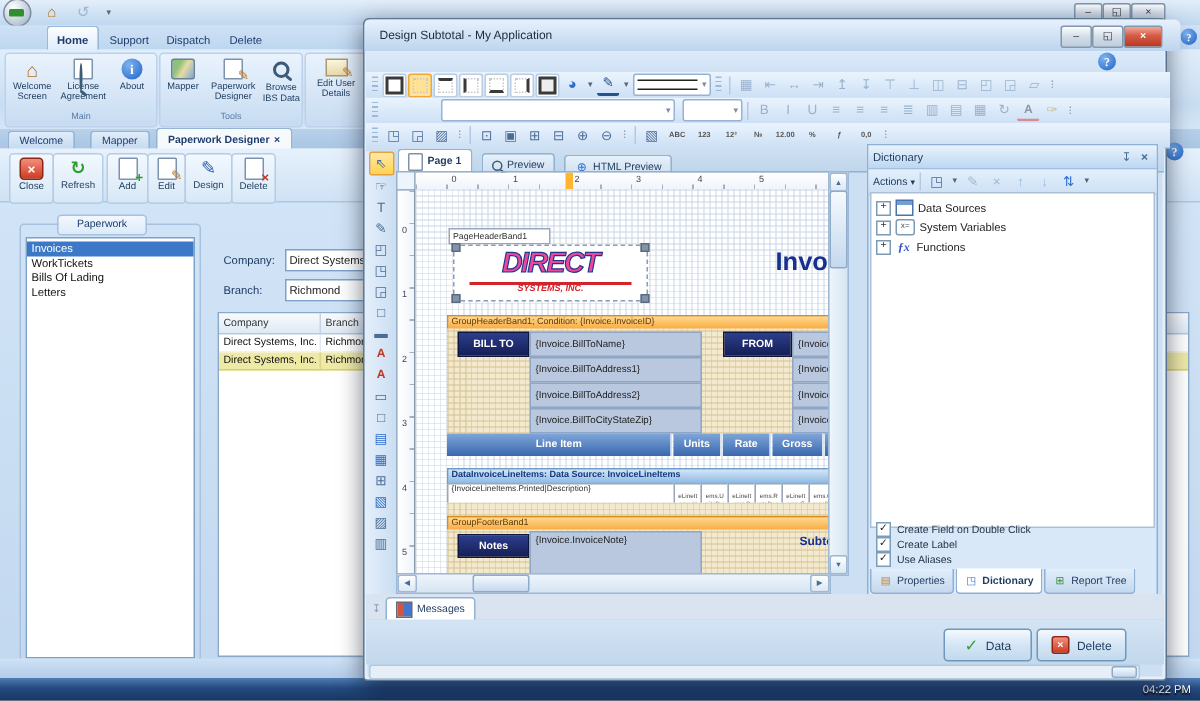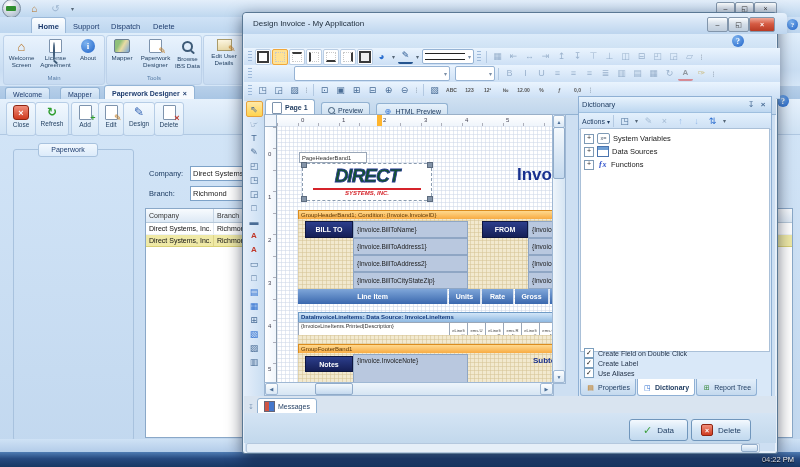--- a/index.html
+++ b/index.html
@@ -253,20 +253,26 @@
           <span class="pov" style="color:#c0392b;font-weight:bold">×</span>
         </span>
       <span>Delete</span>
     </div>
 
     <div class="a" style="left:13px;top:149px;width:119px;height:290px;border:1px solid #a8c2de;border-radius:3px"></div>
     <div class="a" style="left:38px;top:143px;width:58px;height:12px;background:linear-gradient(#f2f8fe,#dcebfa);
                 border:1px solid #a8c2de;border-radius:3px;text-align:center;font-size:7px;color:#1e3c6e;line-height:11px">
       <span>Paperwork</span>
     </div>
+    <div class="a" style="left:17px;top:158px;width:111px;height:277px;background:#fff;border:1px solid #7da2c8;padding-top:2px">
+      <div class="lst on">Invoices</div>
+      <div class="lst">WorkTickets</div>
+      <div class="lst">Bills Of Lading</div>
+      <div class="lst">Letters</div>
+    </div>
 
     <div class="a" style="left:149px;top:169px;font-size:7.5px;color:#17365d"><span>Company:</span></div>
     <div class="a fx" style="left:190px;top:166px;width:160px;height:13px;background:#fff;border:1px solid #7da2c8;font-size:7.5px;color:#222;padding-left:2px;overflow:hidden;white-space:nowrap">
       <span>Direct Systems, Inc.</span>
       </div>
     <div class="a" style="left:149px;top:189px;font-size:7.5px;color:#17365d"><span>Branch:</span></div>
     <div class="a fx" style="left:190px;top:186px;width:160px;height:13px;background:#fff;border:1px solid #7da2c8;font-size:7.5px;color:#222;padding-left:2px">
       <span>Richmond</span>
       </div>
 
@@ -292,21 +298,21 @@
   </div>
 
   <div class="a fx" style="left:0;top:452px;width:800px;height:15px;background:linear-gradient(#4f7cb4,#26497f 45%,#173864);justify-content:flex-end">
     <span style="font-size:7.5px;color:#fff;padding-right:6px;text-shadow:0 1px 1px #000">04:22 PM</span>
   </div>
 
   <div class="a" style="left:242px;top:12px;width:534px;height:440px;background:#cddff2;border:1px solid #5a7894;
               border-radius:4px 4px 3px 3px;box-shadow:0 5px 16px rgba(0,10,30,.55), inset 0 0 0 2px rgba(255,255,255,.5)">
 
     <div class="a fx" style="left:0;top:0;width:534px;height:21px;background:linear-gradient(#e7f1fc,#bdd5ee);border-radius:4px 4px 0 0;padding-left:10px">
-      <span style="font-size:8px;color:#1c2b3a">Design Invoice - My Application</span>
+      <span style="font-size:8px;color:#1c2b3a">Design Subtotal - My Application</span>
     </div>
     <div class="wbtn" style="left:464px;top:4px;width:19px;height:13px">
         <span>–</span>
       </div>
     <div class="wbtn" style="left:485px;top:4px;width:19px;height:13px">
         <span>◱</span>
       </div>
     <div class="wbtn cls" style="left:506px;top:4px;width:24px;height:13px">
         <span>×</span>
       </div>
@@ -490,21 +496,21 @@
       <span class="rnum" style="left:3px;top:239px">5</span>
     </div>
 
     <div class="a wgrid" style="left:33px;top:113px;width:276px;height:257px;overflow:hidden;border-left:1px solid #8899aa">
 
       <div class="a fx" style="left:22px;top:26px;width:64px;height:9px;background:#fff;border:1px solid #9aa7b8;font-size:5.8px;color:#333;padding-left:2px">
         <span>PageHeaderBand1</span>
         </div>
 
       <div class="a" style="left:25px;top:37px;width:128px;height:36px;background:#fff;border:1px dashed #8b9cb0;text-align:center">
-        <span style="display:block;font-style:italic;font-weight:bold;font-size:19px;letter-spacing:-1px;color:#14532d;
+        <span style="display:block;font-style:italic;font-weight:bold;font-size:19px;letter-spacing:-1px;color:#ec4899;
                      -webkit-text-stroke:0.8px #23368f;line-height:24px">DIRECT</span>
         <span style="display:block;font-size:6px;font-weight:bold;font-style:italic;color:#d5232a;
                      border-top:2px solid #d5232a;margin:0 10px">SYSTEMS, INC.</span>
         <span class="hdl" style="left:-2px;top:-2px"></span>
           <span class="hdl" style="right:-2px;top:-2px"></span>
         <span class="hdl" style="left:-2px;bottom:-2px"></span>
           <span class="hdl" style="right:-2px;bottom:-2px"></span>
       </div>
       <div class="a" style="left:240px;top:39px;width:120px;height:24px;font-weight:bold;font-size:17px;color:#17308f;white-space:nowrap">
         <span>Invoice</span></div>
@@ -635,27 +641,27 @@
             <span class="gi dis">×</span>
             <span class="gi dis bl">↑</span>
             <span class="gi dis bl">↓</span>
             <span class="gi bl">⇅</span>
             <span class="gi dd">▾</span>
           </span>
       </div>
       <div style="position:absolute;left:1px;top:31px;width:188px;height:219px;background:#fff;border:1px solid #aac0d8;padding-top:3px">
         <div class="trow2">
           <span class="expbox">+</span>
+          <span class="dsi"></span>
+          <span>Data Sources</span>
+        </div>
+        <div class="trow2">
+          <span class="expbox">+</span>
           <span class="gi" style="width:11px;height:9px;font-size:5.5px;border:1px solid #7e9ab5;color:#456">x=</span>
           <span>System Variables</span>
-        </div>
-        <div class="trow2">
-          <span class="expbox">+</span>
-          <span class="dsi"></span>
-          <span>Data Sources</span>
         </div>
         <div class="trow2">
           <span class="expbox">+</span>
           <span style="font-family:'Liberation Serif',serif;font-style:italic;font-weight:bold;font-size:8px;color:#3355cc;width:11px;text-align:center">ƒx</span>
           <span>Functions</span>
         </div>
       </div>
       <div class="a" style="left:1px;top:251px;width:188px;height:31px">
         <div class="cbrow">
           <span class="cb">✓</span>

